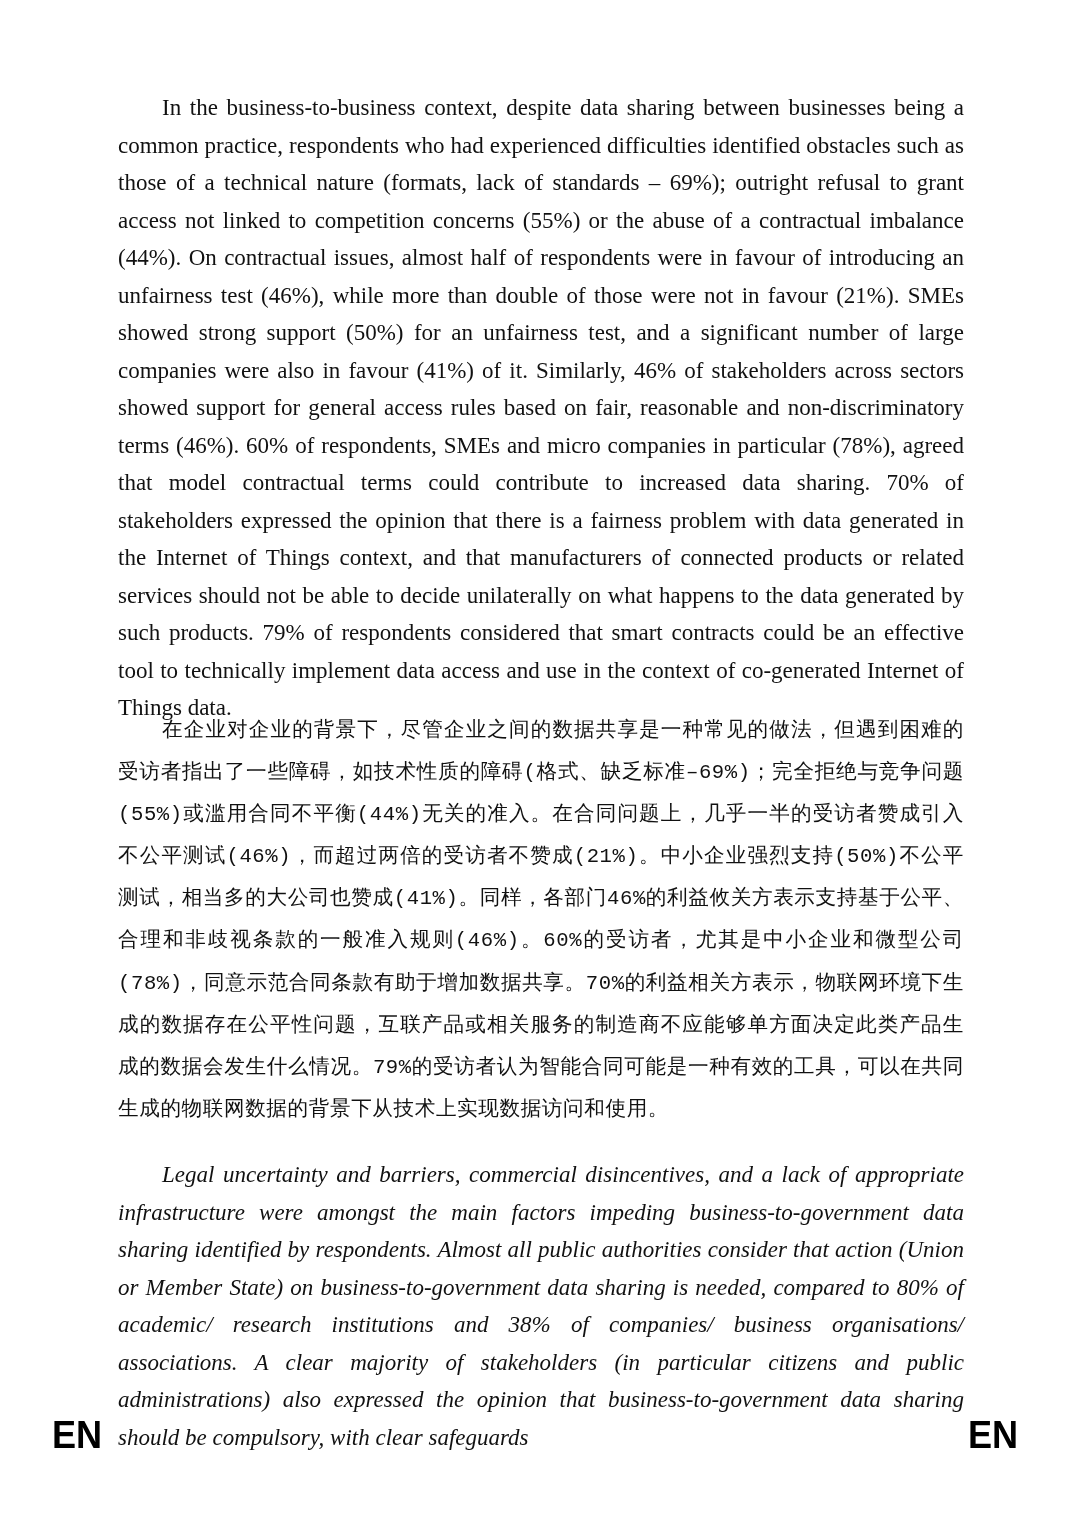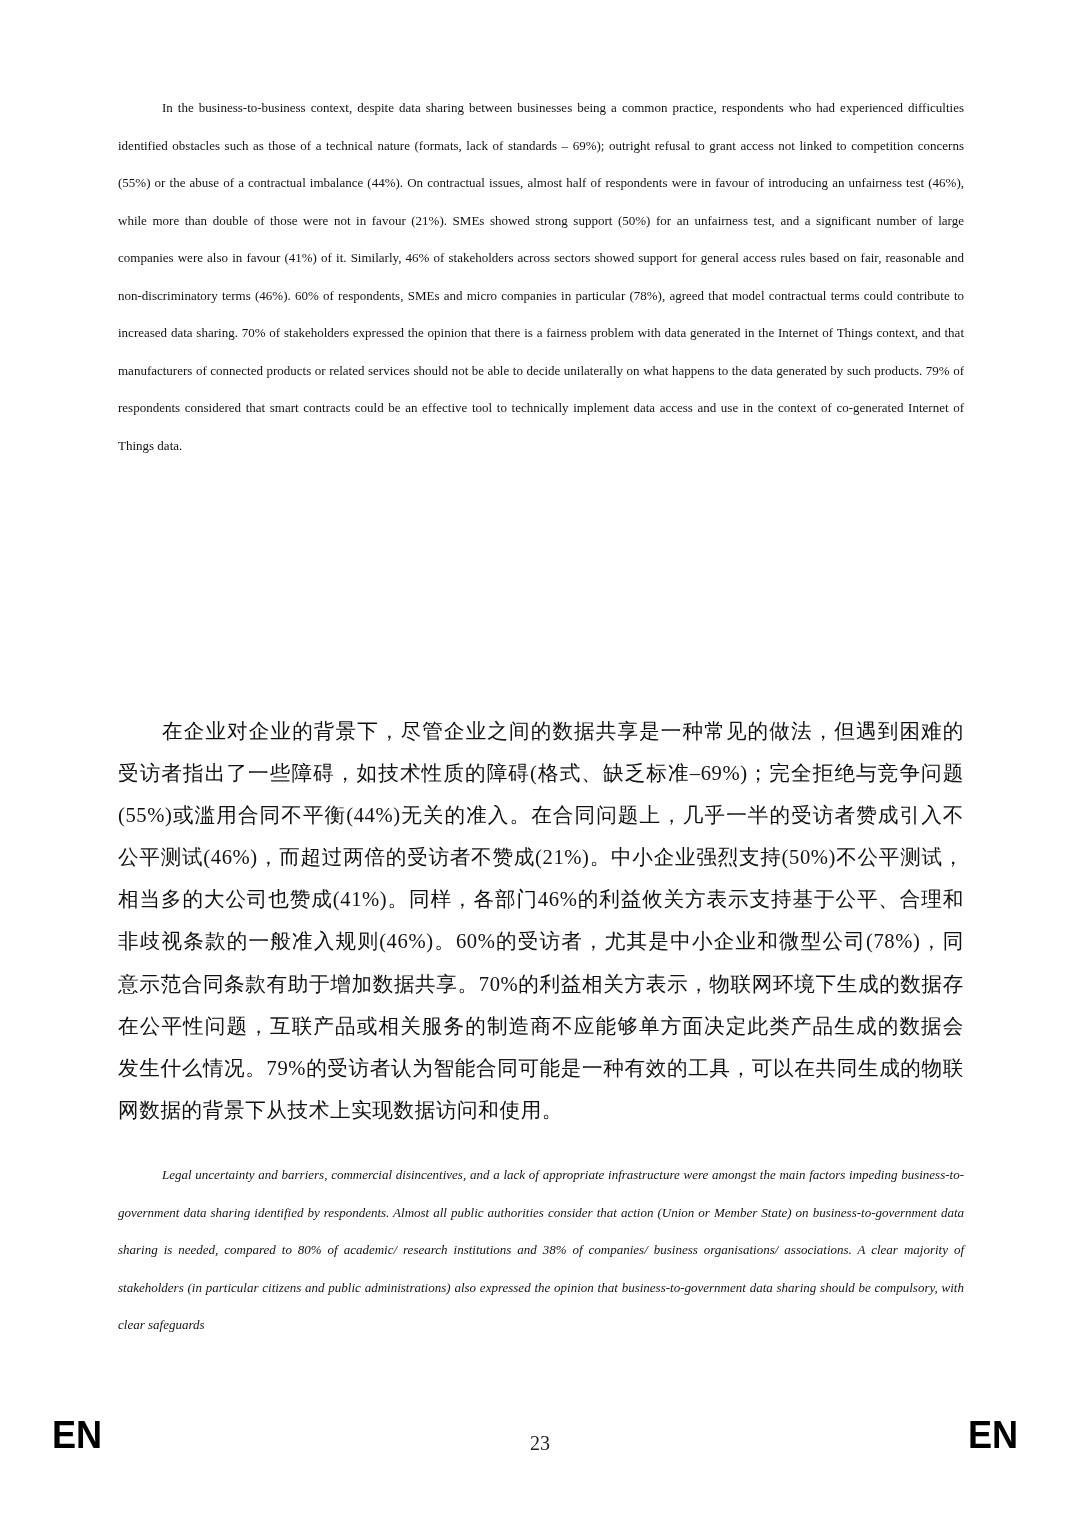--- a/index.html
+++ b/index.html
@@ -3,31 +3,31 @@
 <meta charset="utf-8">
 <style>
   html, body { margin: 0; padding: 0; background: #ffffff; }
   body { width: 1080px; height: 1526px; position: relative; overflow: hidden; }
   .page { position: absolute; left: 0; top: 0; width: 1080px; height: 1526px; background: #fff; }
   .para {
     position: absolute;
     left: 118px;
     width: 846px;
     font-family: "Liberation Serif", "DejaVu Serif", serif;
-    font-size: 13px;
+    font-size: 23px;
     color: #111;
     text-align: justify;
     text-align-last: left;
     text-indent: 44px;
     margin: 0;
   }
   .para.en { line-height: 37.5px; }
   .para.zh { line-height: 42.1px; font-size: 20.6px; letter-spacing: 0.6px; }
   #p1 { top: 89px; }
-  #p2 { top: 710px; }
+  #p2 { top: 710px; font-family: Liberation Mono, monospace; }
   #p3 { top: 1156px; font-style: italic; }
   .footer-code {
     position: absolute;
     top: 1414px;
     font-family: "Liberation Sans", "DejaVu Sans", sans-serif;
     font-weight: bold;
     font-size: 38px;
     color: #000;
     transform: scaleX(0.95);
     transform-origin: left top;
@@ -68,16 +68,15 @@
 <div class="page">
 
 
   <p id="p1" class="para en">In the business-to-business context, despite data sharing between businesses being a common practice, respondents who had experienced difficulties identified obstacles such as those of a technical nature (formats, lack of standards – 69%); outright refusal to grant access not linked to competition concerns (55%) or the abuse of a contractual imbalance (44%). On contractual issues, almost half of respondents were in favour of introducing an unfairness test (46%), while more than double of those were not in favour (21%). SMEs showed strong support (50%) for an unfairness test, and a significant number of large companies were also in favour (41%) of it. Similarly, 46% of stakeholders across sectors showed support for general access rules based on fair, reasonable and non-discriminatory terms (46%). 60% of respondents, SMEs and micro companies in particular (78%), agreed that model contractual terms could contribute to increased data sharing. 70% of stakeholders expressed the opinion that there is a fairness problem with data generated in the Internet of Things context, and that manufacturers of connected products or related services should not be able to decide unilaterally on what happens to the data generated by such products. 79% of respondents considered that smart contracts could be an effective tool to technically implement data access and use in the context of co-generated Internet of Things data.</p>
 
   <p id="p2" class="para zh">在企业对企业的背景下，尽管企业之间的数据共享是一种常见的做法，但遇到困难的受访者指出了一些障碍，如技术性质的障碍(格式、缺乏标准–69%)；完全拒绝与竞争问题(55%)或滥用合同不平衡(44%)无关的准入。在合同问题上，几乎一半的受访者赞成引入不公平测试(46%)，而超过两倍的受访者不赞成(21%)。中小企业强烈支持(50%)不公平测试，相当多的大公司也赞成(41%)。同样，各部门46%的利益攸关方表示支持基于公平、合理和非歧视条款的一般准入规则(46%)。60%的受访者，尤其是中小企业和微型公司(78%)，同意示范合同条款有助于增加数据共享。70%的利益相关方表示，物联网环境下生成的数据存在公平性问题，互联产品或相关服务的制造商不应能够单方面决定此类产品生成的数据会发生什么情况。79%的受访者认为智能合同可能是一种有效的工具，可以在共同生成的物联网数据的背景下从技术上实现数据访问和使用。</p>
 
   <p id="p3" class="para en">Legal uncertainty and barriers, commercial disincentives, and a lack of appropriate infrastructure were amongst the main factors impeding business-to-government data sharing identified by respondents. Almost all public authorities consider that action (Union or Member State) on business-to-government data sharing is needed, compared to 80% of academic/ research institutions and 38% of companies/ business organisations/ associations. A clear majority of stakeholders (in particular citizens and public administrations) also expressed the opinion that business-to-government data sharing should be compulsory, with clear safeguards</p>
 
   <div id="en-left" class="footer-code">EN</div>
-  <div class="page-number">23</div>
   <div id="en-right" class="footer-code">EN</div>
 
 </div>
 
 </body></html>

